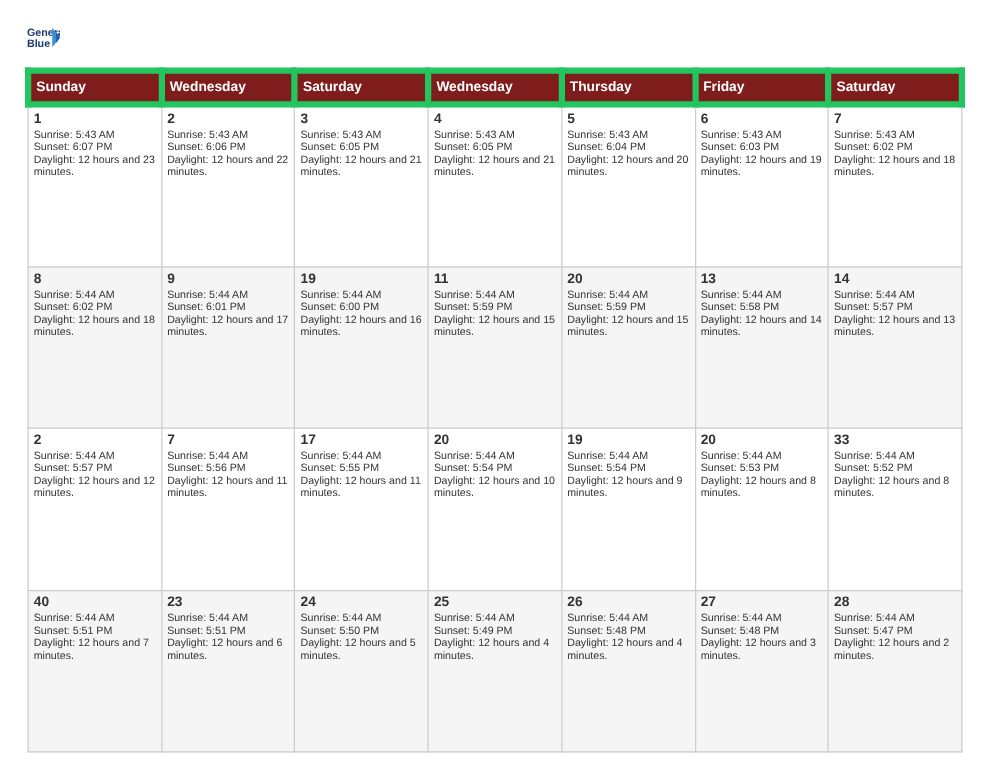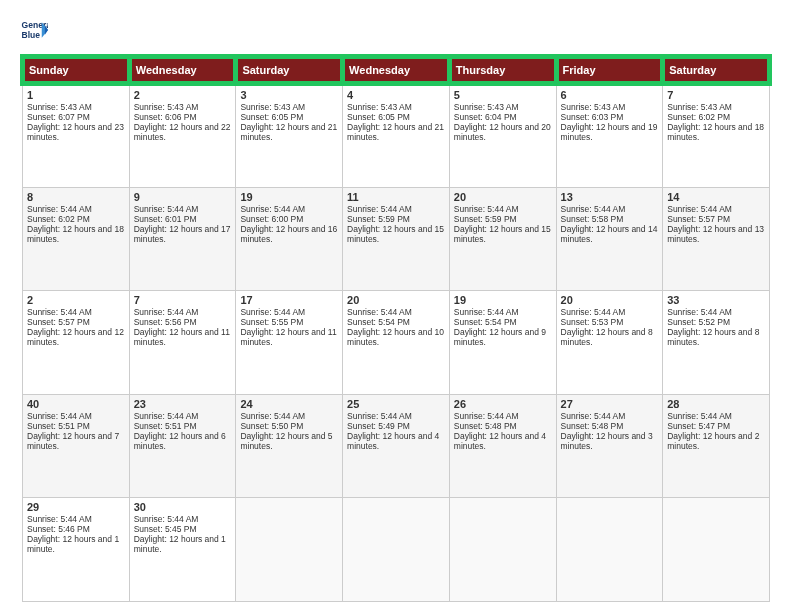--- a/index.html
+++ b/index.html
@@ -147,24 +147,15 @@
         </tr>
         <tr>
           <td><span class="day-number">40</span>Sunrise: 5:44 AM<br>Sunset: 5:51 PM<br>Daylight: 12 hours and 7 minutes.</td>
           <td><span class="day-number">23</span>Sunrise: 5:44 AM<br>Sunset: 5:51 PM<br>Daylight: 12 hours and 6 minutes.</td>
           <td><span class="day-number">24</span>Sunrise: 5:44 AM<br>Sunset: 5:50 PM<br>Daylight: 12 hours and 5 minutes.</td>
           <td><span class="day-number">25</span>Sunrise: 5:44 AM<br>Sunset: 5:49 PM<br>Daylight: 12 hours and 4 minutes.</td>
           <td><span class="day-number">26</span>Sunrise: 5:44 AM<br>Sunset: 5:48 PM<br>Daylight: 12 hours and 4 minutes.</td>
           <td><span class="day-number">27</span>Sunrise: 5:44 AM<br>Sunset: 5:48 PM<br>Daylight: 12 hours and 3 minutes.</td>
           <td><span class="day-number">28</span>Sunrise: 5:44 AM<br>Sunset: 5:47 PM<br>Daylight: 12 hours and 2 minutes.</td>
         </tr>
-        <tr>
-          <td><span class="day-number">29</span>Sunrise: 5:44 AM<br>Sunset: 5:46 PM<br>Daylight: 12 hours and 1 minute.</td>
-          <td><span class="day-number">30</span>Sunrise: 5:44 AM<br>Sunset: 5:45 PM<br>Daylight: 12 hours and 1 minute.</td>
-          <td class="cell-empty"></td>
-          <td class="cell-empty"></td>
-          <td class="cell-empty"></td>
-          <td class="cell-empty"></td>
-          <td class="cell-empty"></td>
-        </tr>
       </tbody>
   </table>
 </div>
 
 </body></html>

